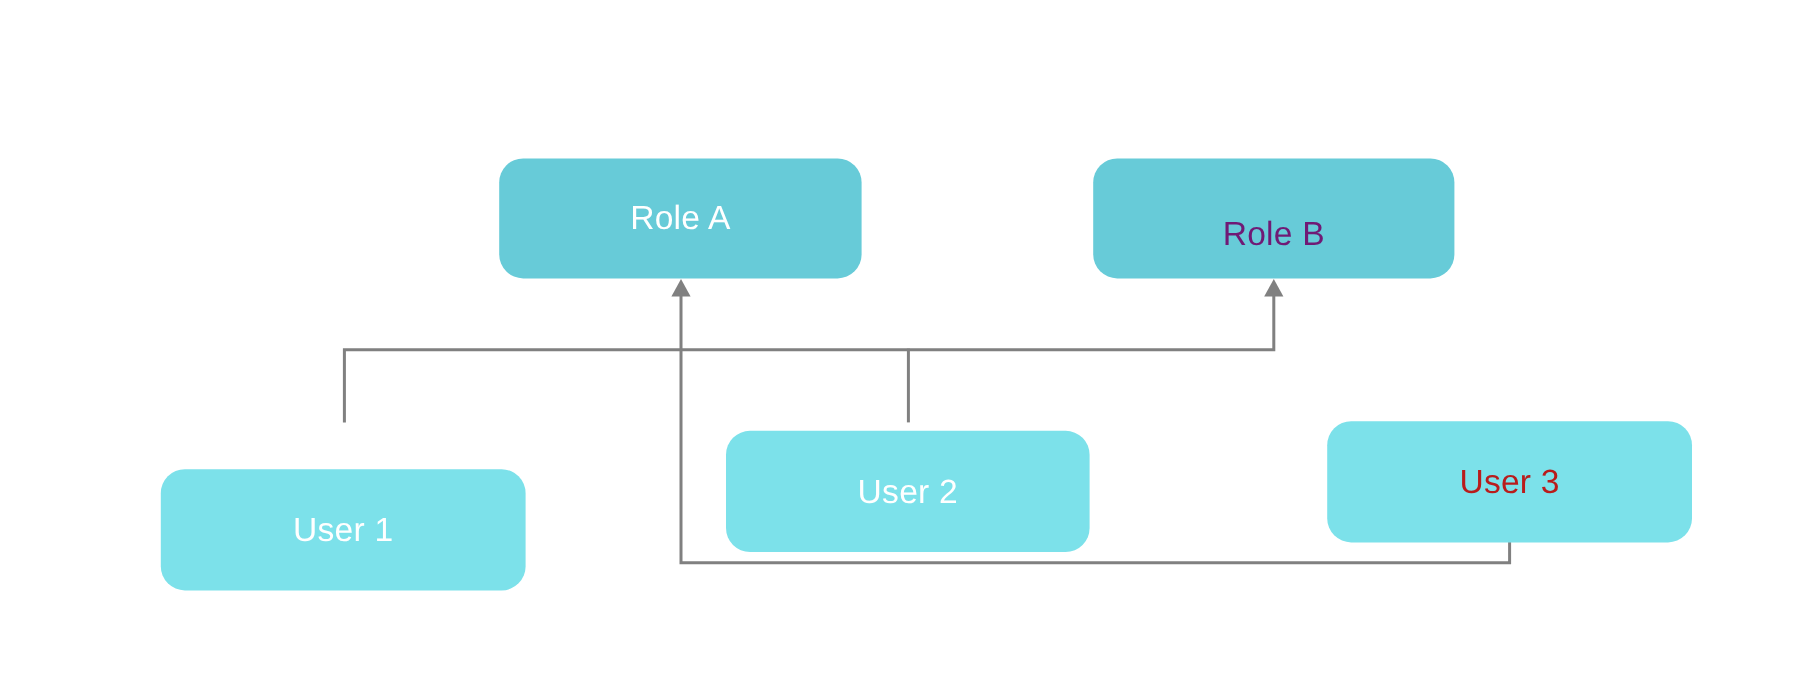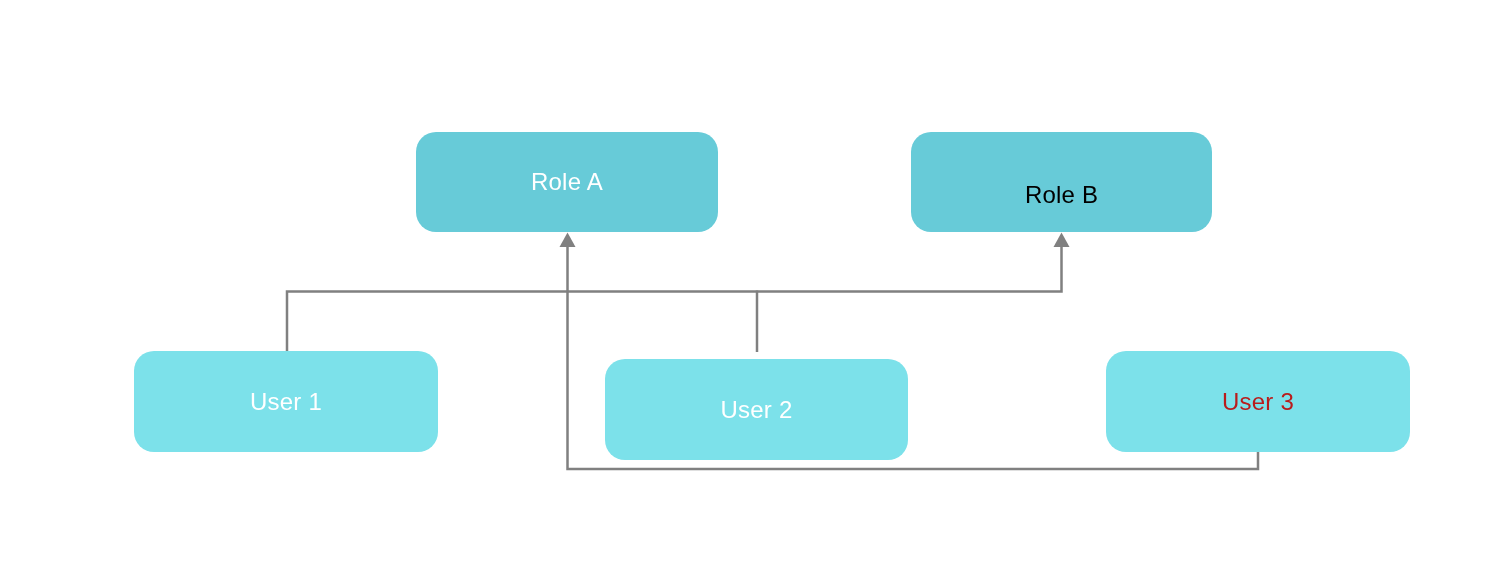--- a/index.html
+++ b/index.html
@@ -23,21 +23,21 @@
     height: 578px;
   }
   .node {
     position: absolute;
     border-radius: 20px;
     display: flex;
     align-items: center;
     justify-content: center;
   }
   .node-label {
-    font-size: 24px;
+    font-size: 28px;
     line-height: 1;
     letter-spacing: 0.2px;
   }
   .node-role-a { left: 416px; top: 132px; width: 302px; height: 100px; }
   .node-role-b { left: 911px; top: 132px; width: 301px; height: 100px; }
   .node-user-1 { left: 134px; top: 351px; width: 304px; height: 101px; }
   .node-user-2 { left: 605px; top: 359px; width: 303px; height: 101px; }
   .node-user-3 { left: 1106px; top: 351px; width: 304px; height: 101px; }
 </style>
 </head>
@@ -60,24 +60,24 @@
       <path d="M 1258 451 L 1258 469 L 567.5 469 L 567.5 246" fill="none" stroke-width="2.5" stroke="#808080"></path>
       <polygon points="567.5,232.5 559.5,247 575.5,247" fill="#808080"></polygon>
     </g>
   </svg>
 
   <div class="node node-role-a" style="background-color: rgb(103, 203, 216);">
     <span class="node-label" style="color: rgb(255, 255, 255);">Role A</span>
   </div>
 
   <div class="node node-role-b" style="background-color: rgb(103, 203, 216);">
-    <span class="node-label" style="color: #000000; margin-top: 26px;">Role B</span>
+    <span class="node-label" style="color: #701a75; margin-top: 26px;">Role B</span>
   </div>
 
-  <div class="node node-user-1" style="background-color: rgb(124, 225, 234);">
+  <div class="node node-user-1" style="background-color: rgb(124, 225, 234); margin-top: 40px;">
     <span class="node-label" style="color: rgb(255, 255, 255);">User 1</span>
   </div>
 
   <div class="node node-user-2" style="background-color: rgb(124, 225, 234);">
     <span class="node-label" style="color: rgb(255, 255, 255);">User 2</span>
   </div>
 
   <div class="node node-user-3" style="background-color: rgb(124, 225, 234);">
     <span class="node-label" style="color: #b91c1c;">User 3</span>
   </div>

